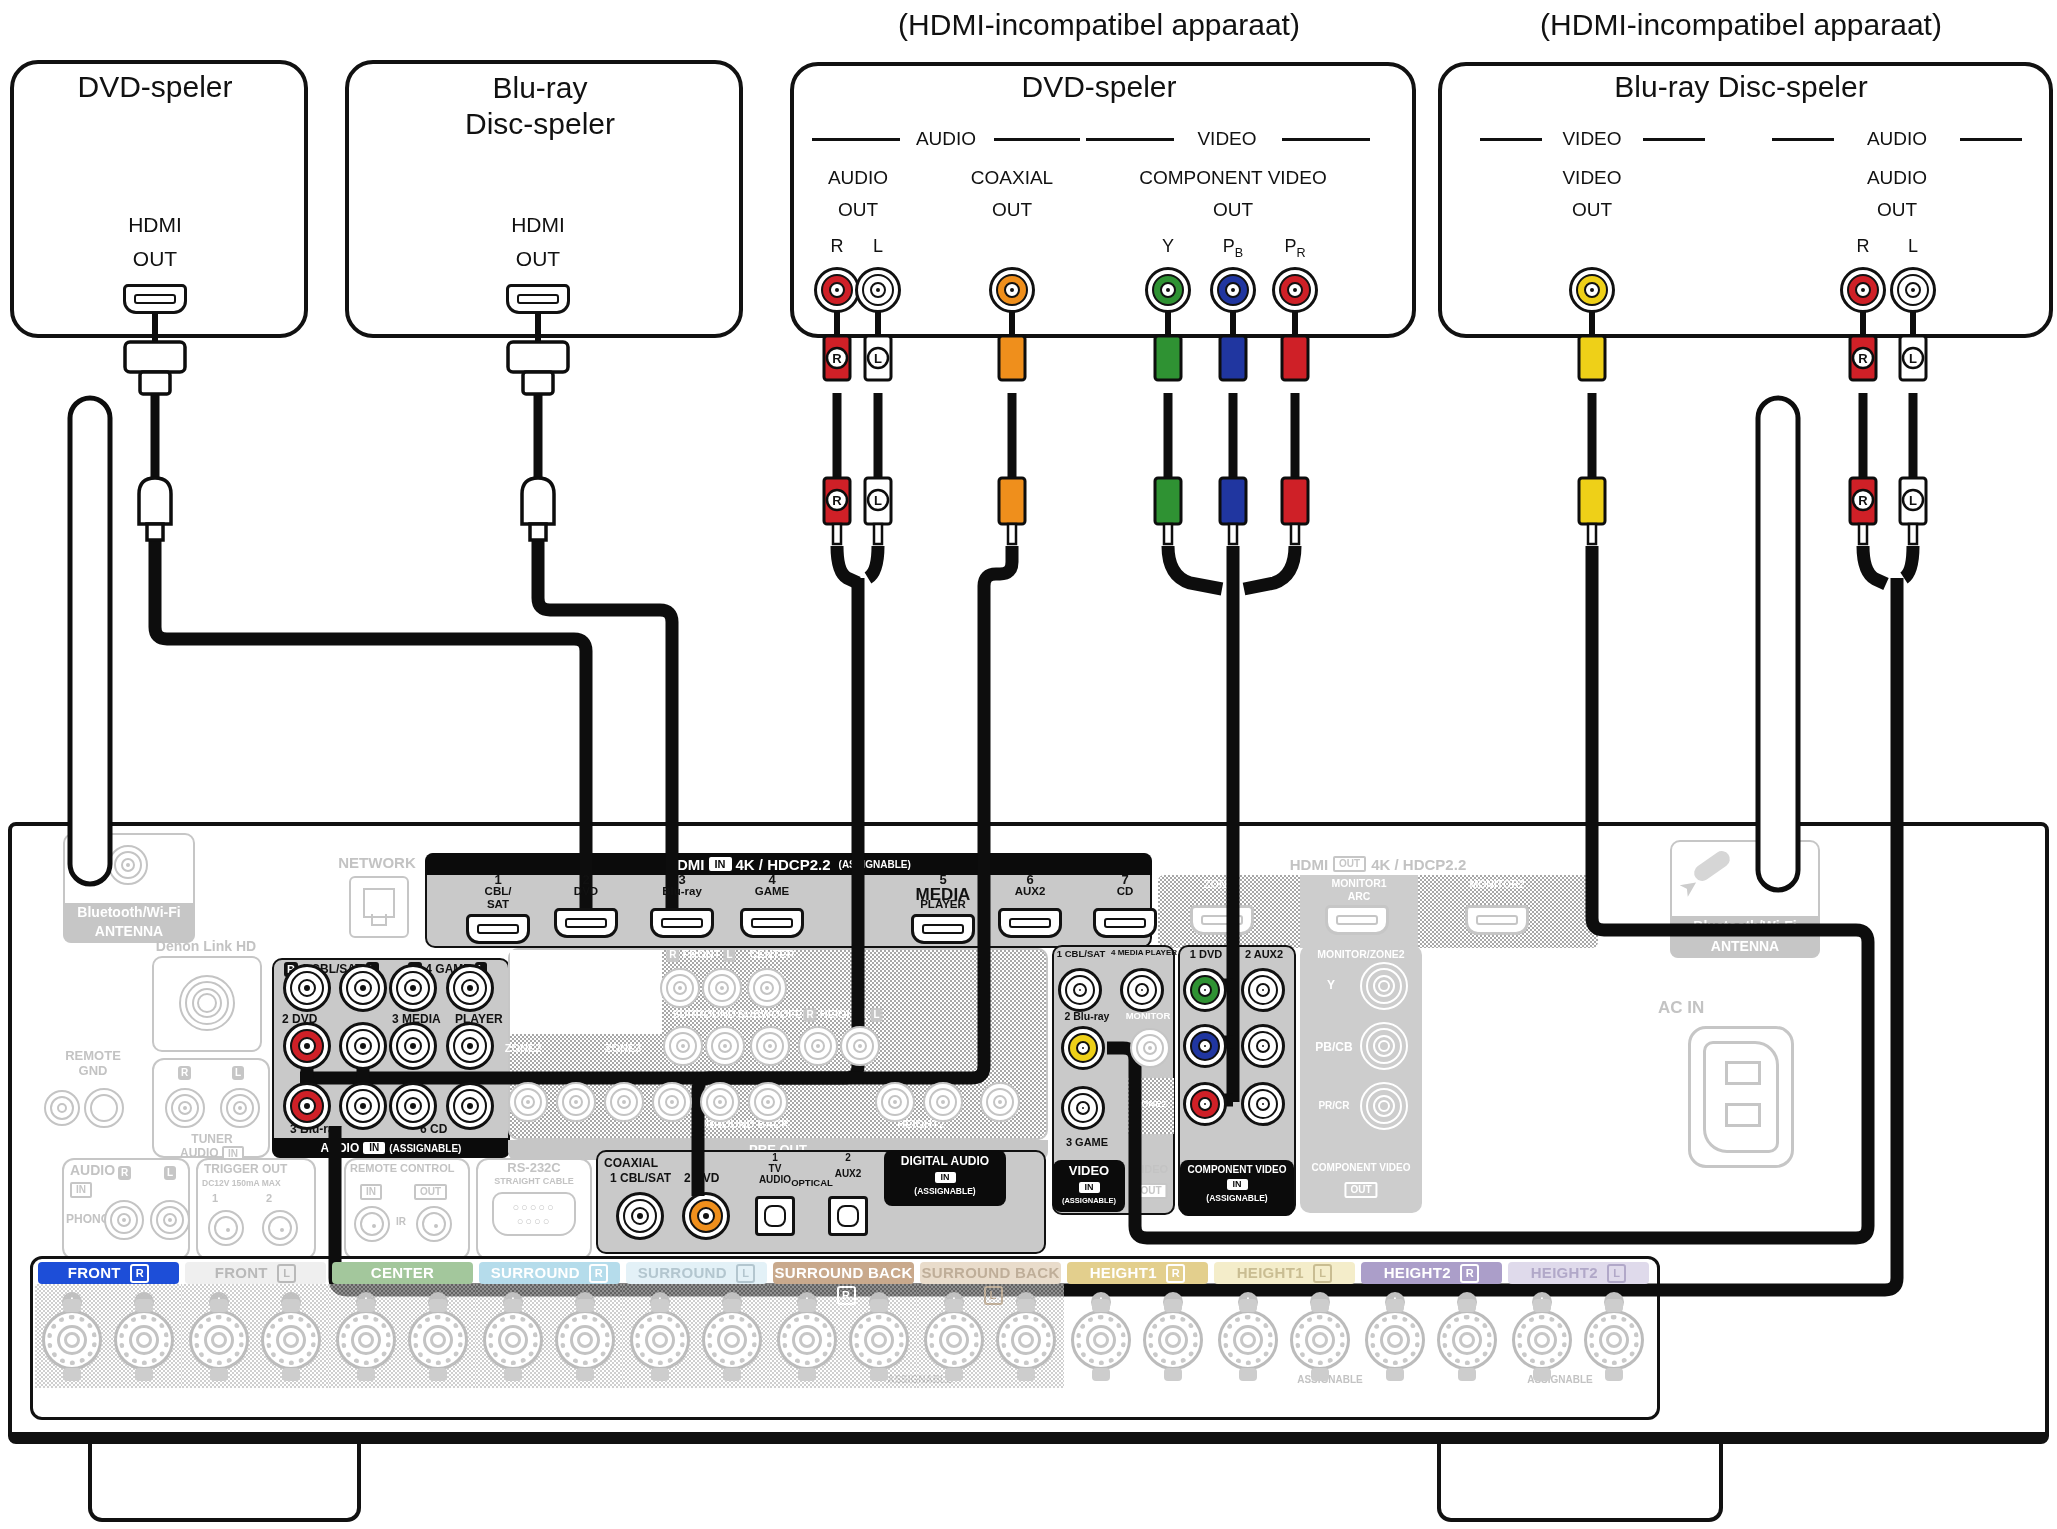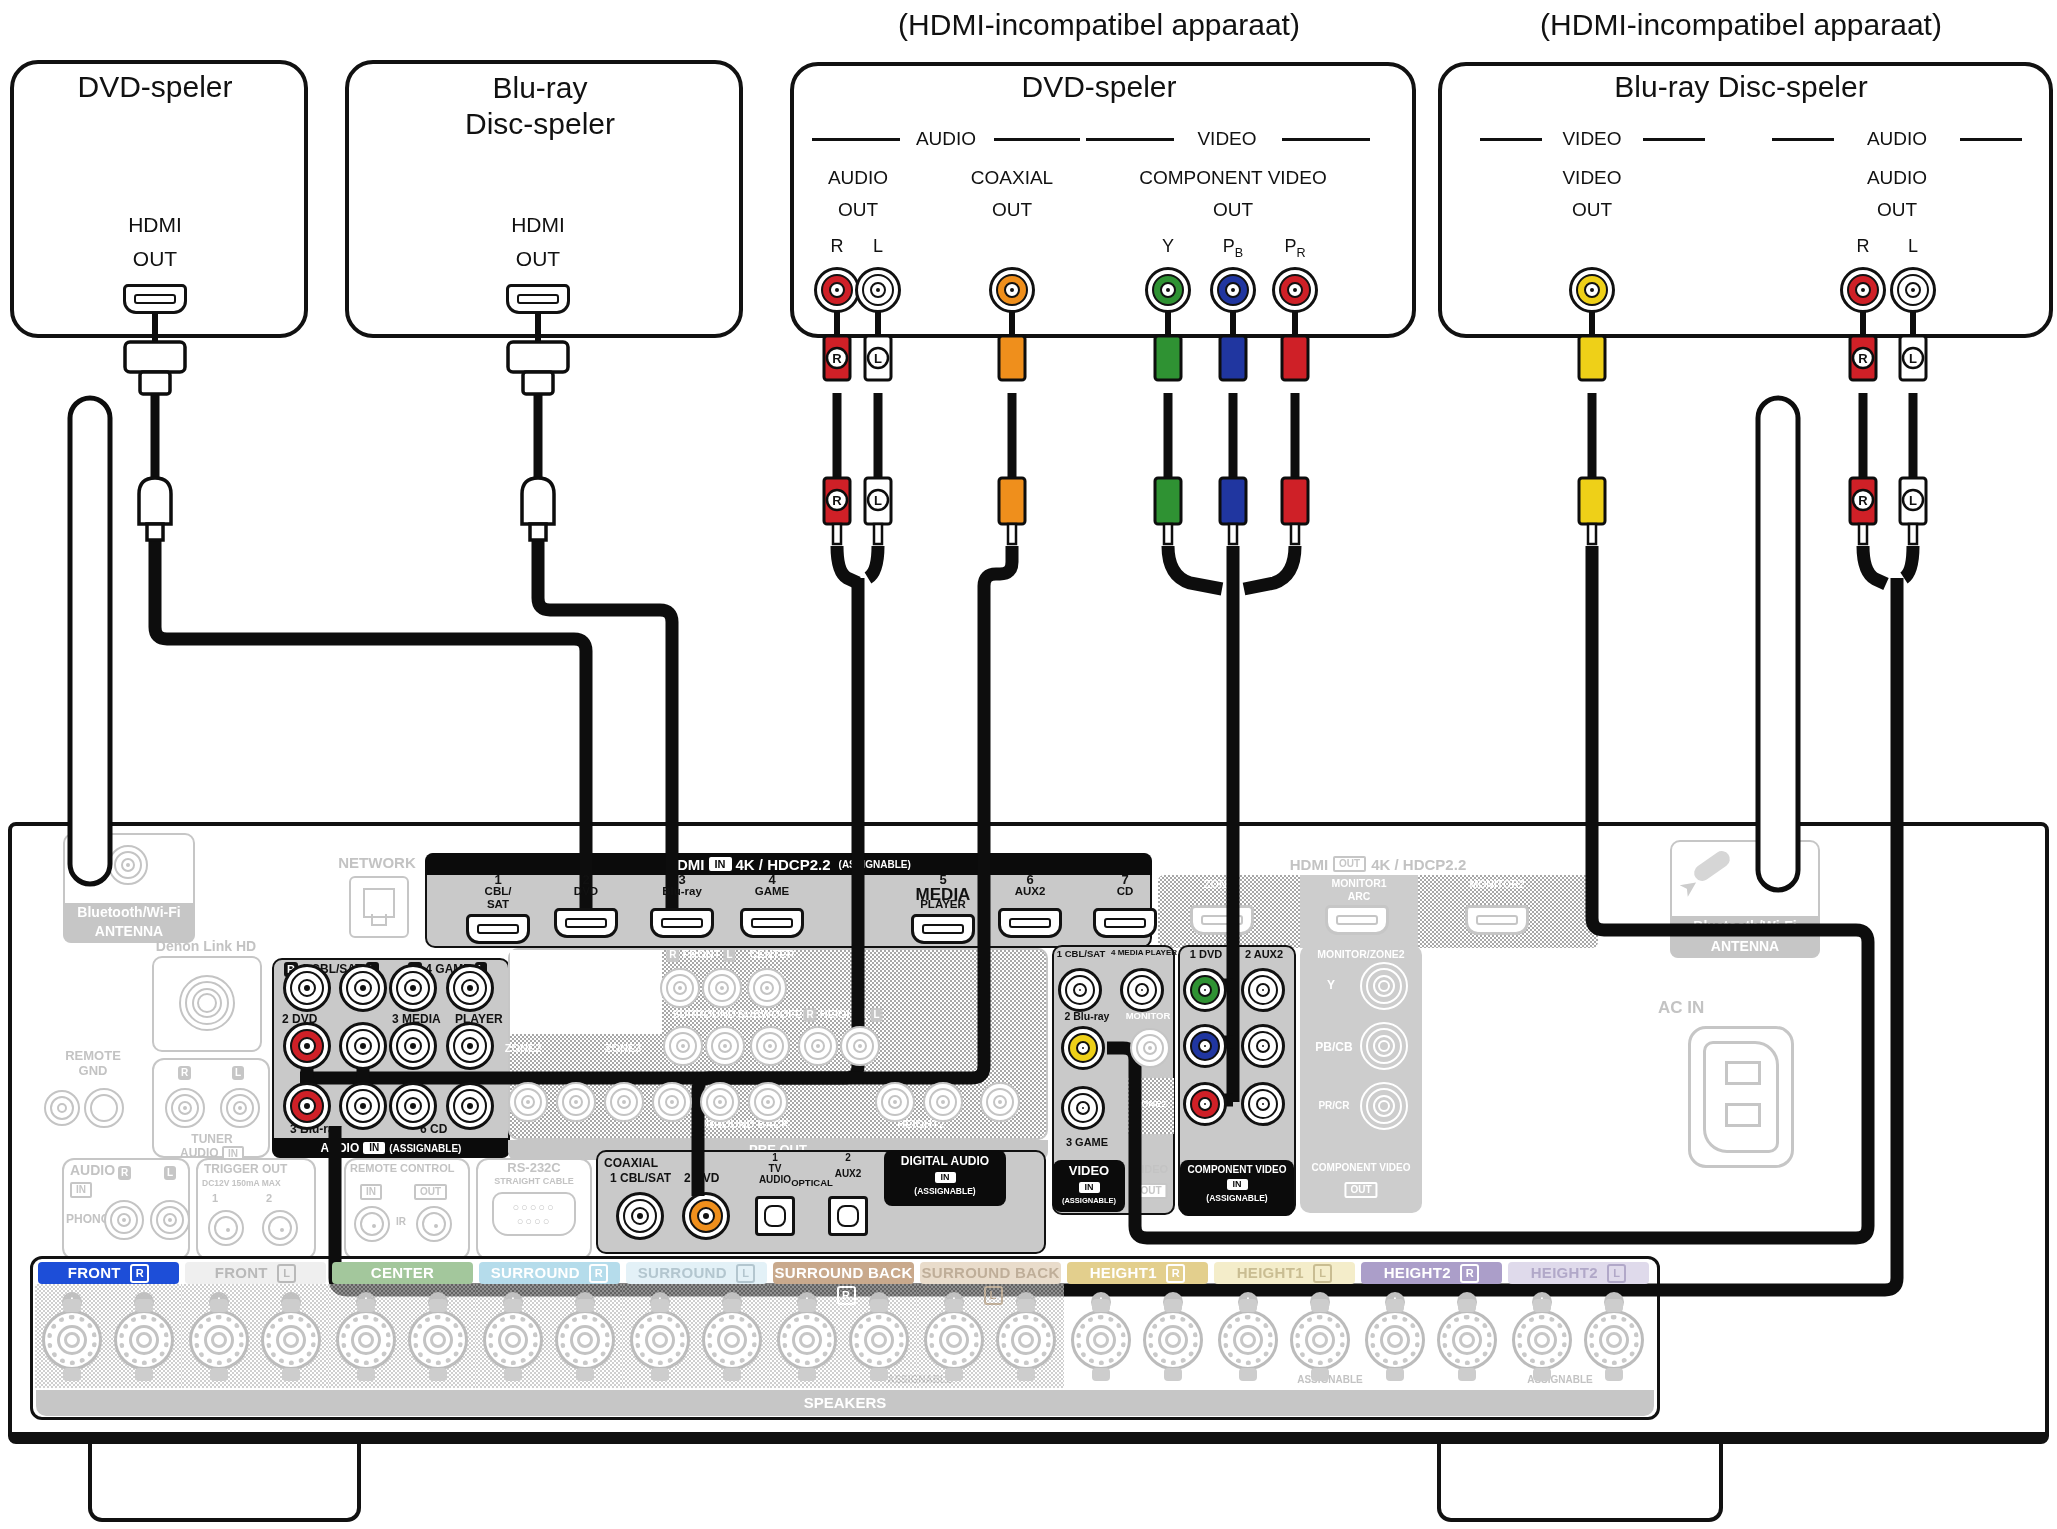--- a/index.html
+++ b/index.html
@@ -344,21 +344,20 @@
       <i></i>
     </div>
   <div class="plate" style="left:884px;top:1150px;width:122px;height:56px;padding-top:4px">
     <div class="b" style="font-size:12px">DIGITAL AUDIO</div>
     <div><span class="wchip" style="font-size:9px;line-height:11px">IN</span></div>
     <div class="b" style="font-size:8.5px">(ASSIGNABLE)</div>
   </div>
 
   <div class="abs" style="left:30px;top:1256px;width:1630px;height:164px;border:3px solid #111;border-radius:12px;background:#fff;box-sizing:border-box"></div>
   <div id="speaker-groups"></div>
-  <div class="abs" style="left:36px;top:1390px;width:1618px;height:26px;background:#c6c6c6;border-radius:0 0 10px 10px;text-align:center;color:#fff;font-weight:bold;font-size:15px;line-height:26px">SPEAKERS</div>
   <div class="lbl ghost" style="left:920px;top:1374px;font-size:10px;font-weight:bold">ASSIGNABLE</div>
   <div class="lbl ghost" style="left:1330px;top:1374px;font-size:10px;font-weight:bold">ASSIGNABLE</div>
   <div class="lbl ghost" style="left:1560px;top:1374px;font-size:10px;font-weight:bold">ASSIGNABLE</div>
 
   <div class="devbox" style="left:10px;top:60px;width:290px;height:270px"></div>
   <div class="title" style="left:155px;top:70px">DVD-speler</div>
   <div class="glab" style="left:155px;top:208px;font-size:21px;line-height:34px">
     <span>HDMI</span><br><span>OUT</span>
   </div>
   <div class="hport" style="left:123px;top:284px">

